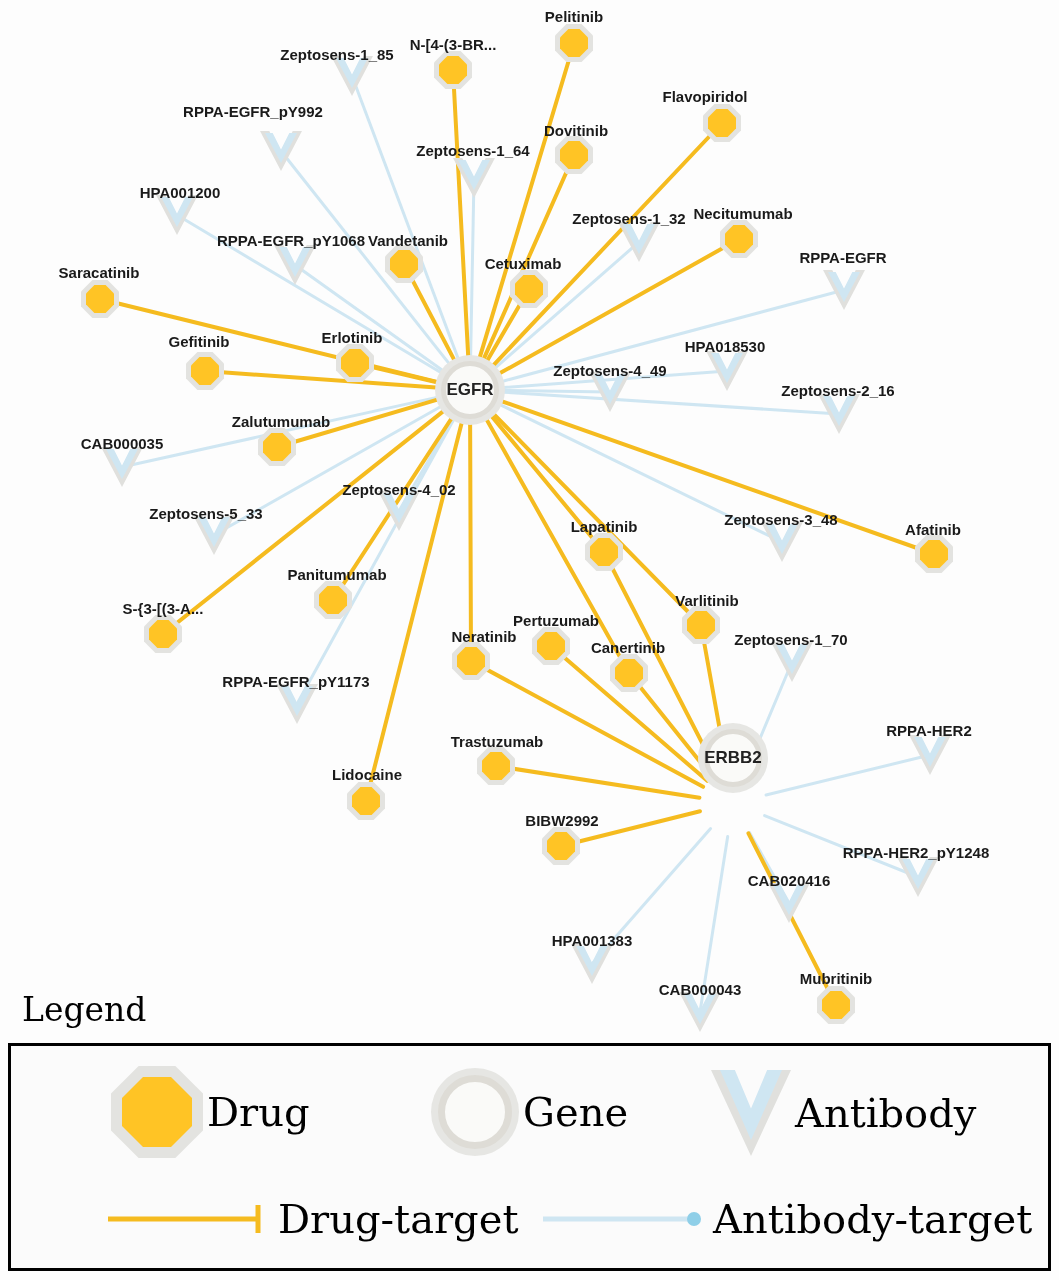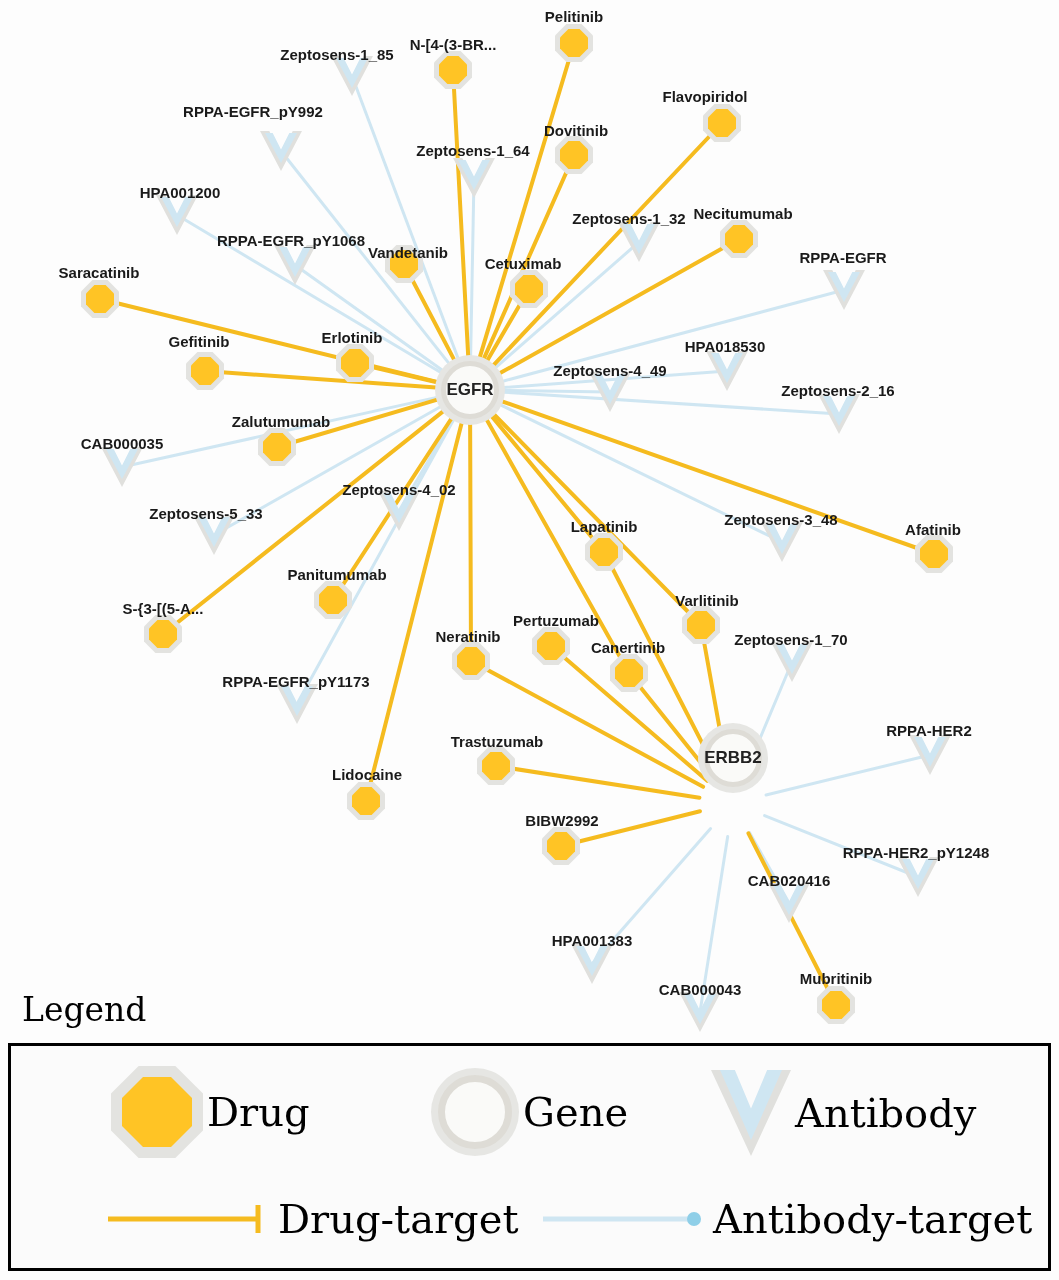--- a/index.html
+++ b/index.html
@@ -265,21 +265,21 @@
         <div class="node-label" style="left: 576px; top: 130px;">Dovitinib</div>
         <div class="node drug-node" style="left: 739px; top: 239px;">
           <div class="drug-halo"></div>
           <div class="drug-core"></div>
         </div>
         <div class="node-label" style="left: 743px; top: 213px;">Necitumumab</div>
         <div class="node drug-node" style="left: 404px; top: 264px;">
           <div class="drug-halo"></div>
           <div class="drug-core"></div>
         </div>
-        <div class="node-label" style="left: 408px; top: 240px; margin-top: 12px;">Vandetanib</div>
+        <div class="node-label" style="left: 408px; top: 240px;">Vandetanib</div>
         <div class="node drug-node" style="left: 529px; top: 289px;">
           <div class="drug-halo"></div>
           <div class="drug-core"></div>
         </div>
         <div class="node-label" style="left: 523px; top: 263px;">Cetuximab</div>
         <div class="node drug-node" style="left: 100px; top: 299px;">
           <div class="drug-halo"></div>
           <div class="drug-core"></div>
         </div>
         <div class="node-label" style="left: 99px; top: 272px;">Saracatinib</div>
@@ -315,31 +315,31 @@
         <div class="node-label" style="left: 707px; top: 600px;">Varlitinib</div>
         <div class="node drug-node" style="left: 333px; top: 600px;">
           <div class="drug-halo"></div>
           <div class="drug-core"></div>
         </div>
         <div class="node-label" style="left: 337px; top: 574px;">Panitumumab</div>
         <div class="node drug-node" style="left: 163px; top: 634px;">
           <div class="drug-halo"></div>
           <div class="drug-core"></div>
         </div>
-        <div class="node-label" style="left: 163px; top: 608px;">S-{3-[(5-A...</div>
+        <div class="node-label" style="left: 163px; top: 608px;">S-{3-[(3-A...</div>
         <div class="node drug-node" style="left: 551px; top: 646px;">
           <div class="drug-halo"></div>
           <div class="drug-core"></div>
         </div>
         <div class="node-label" style="left: 556px; top: 620px;">Pertuzumab</div>
         <div class="node drug-node" style="left: 471px; top: 661px;">
           <div class="drug-halo"></div>
           <div class="drug-core"></div>
         </div>
-        <div class="node-label" style="left: 468px; top: 636px;">Neratinib</div>
+        <div class="node-label" style="left: 484px; top: 636px;">Neratinib</div>
         <div class="node drug-node" style="left: 629px; top: 673px;">
           <div class="drug-halo"></div>
           <div class="drug-core"></div>
         </div>
         <div class="node-label" style="left: 628px; top: 647px;">Canertinib</div>
         <div class="node drug-node" style="left: 496px; top: 766px;">
           <div class="drug-halo"></div>
           <div class="drug-core"></div>
         </div>
         <div class="node-label" style="left: 497px; top: 741px;">Trastuzumab</div>

